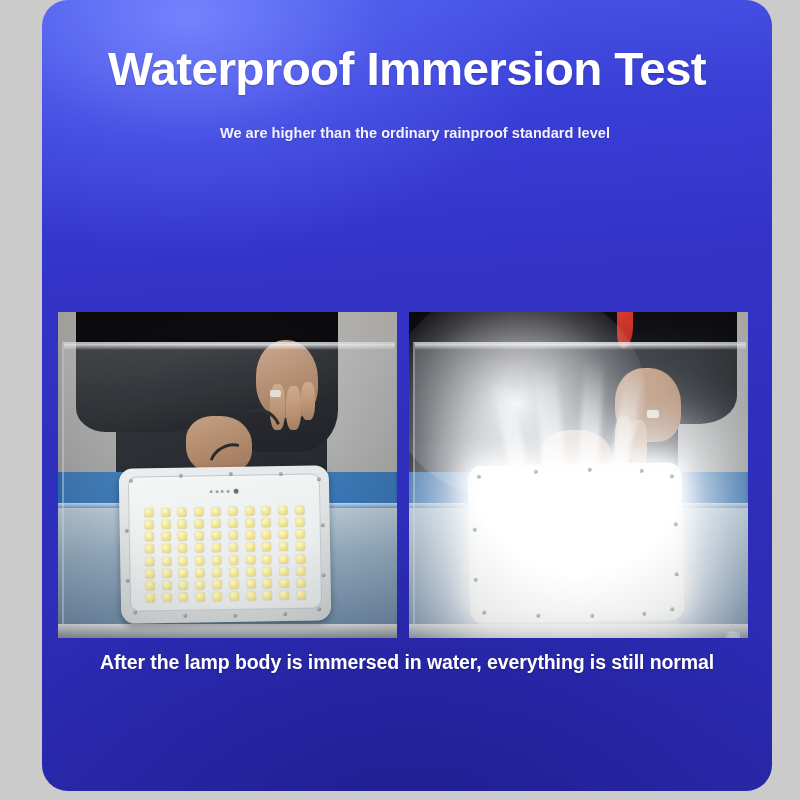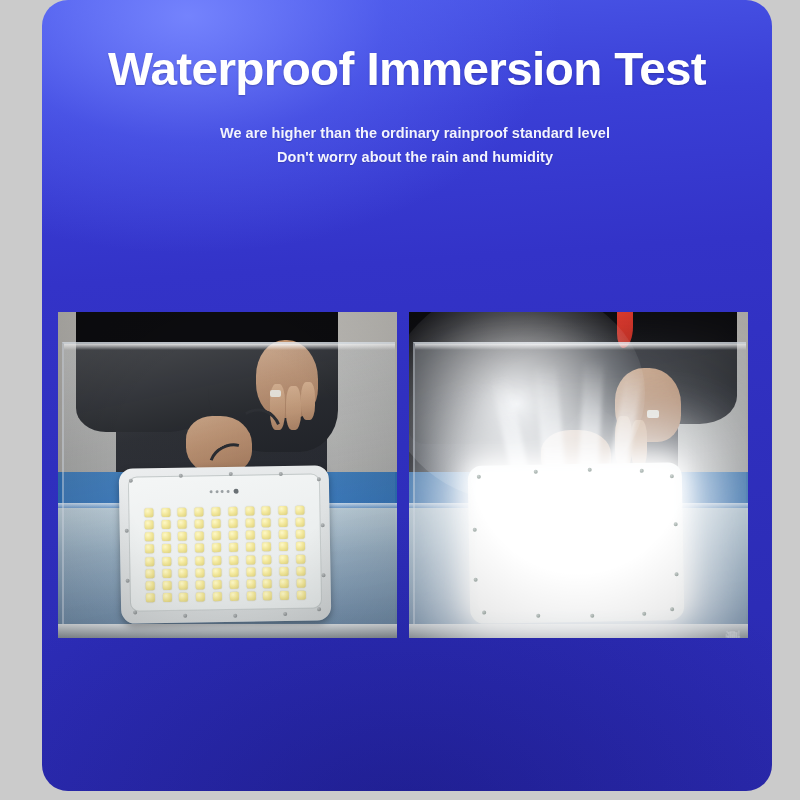--- a/index.html
+++ b/index.html
@@ -341,21 +341,20 @@
 <body>
 
 <div id="poster">
 
   <div id="blue-card">
 
     <div id="headline">Waterproof Immersion Test</div>
 
     <div id="subtitle">
       <div class="sub-line">We are higher than the ordinary rainproof standard level</div>
-      <div class="sub-line">Don't worry about the rain and humidity</div>
     </div>
 
     <div id="photo-row">
 
       <div class="photo" id="photo-left">
         <div class="scene-dark"></div>
         <div class="scene-wall-l"></div>
         <div class="scene-wall-r"></div>
 
         <div class="sleeve" style="left:18px; top:0px; width:150px; height:120px; border-radius:0 0 40% 20%;"></div>
@@ -537,15 +536,16 @@
             <i style="left:172px; top:149px;"></i>
             <i style="left:200px; top:145px;"></i>
           </div>
         </div>
 
         <div class="photo-vignette"></div>
       </div>
 
     </div>
 
+    <div id="caption">After the lamp body is immersed in water, everything is still normal</div>
 
   </div>
 </div>
 
 </body></html>

